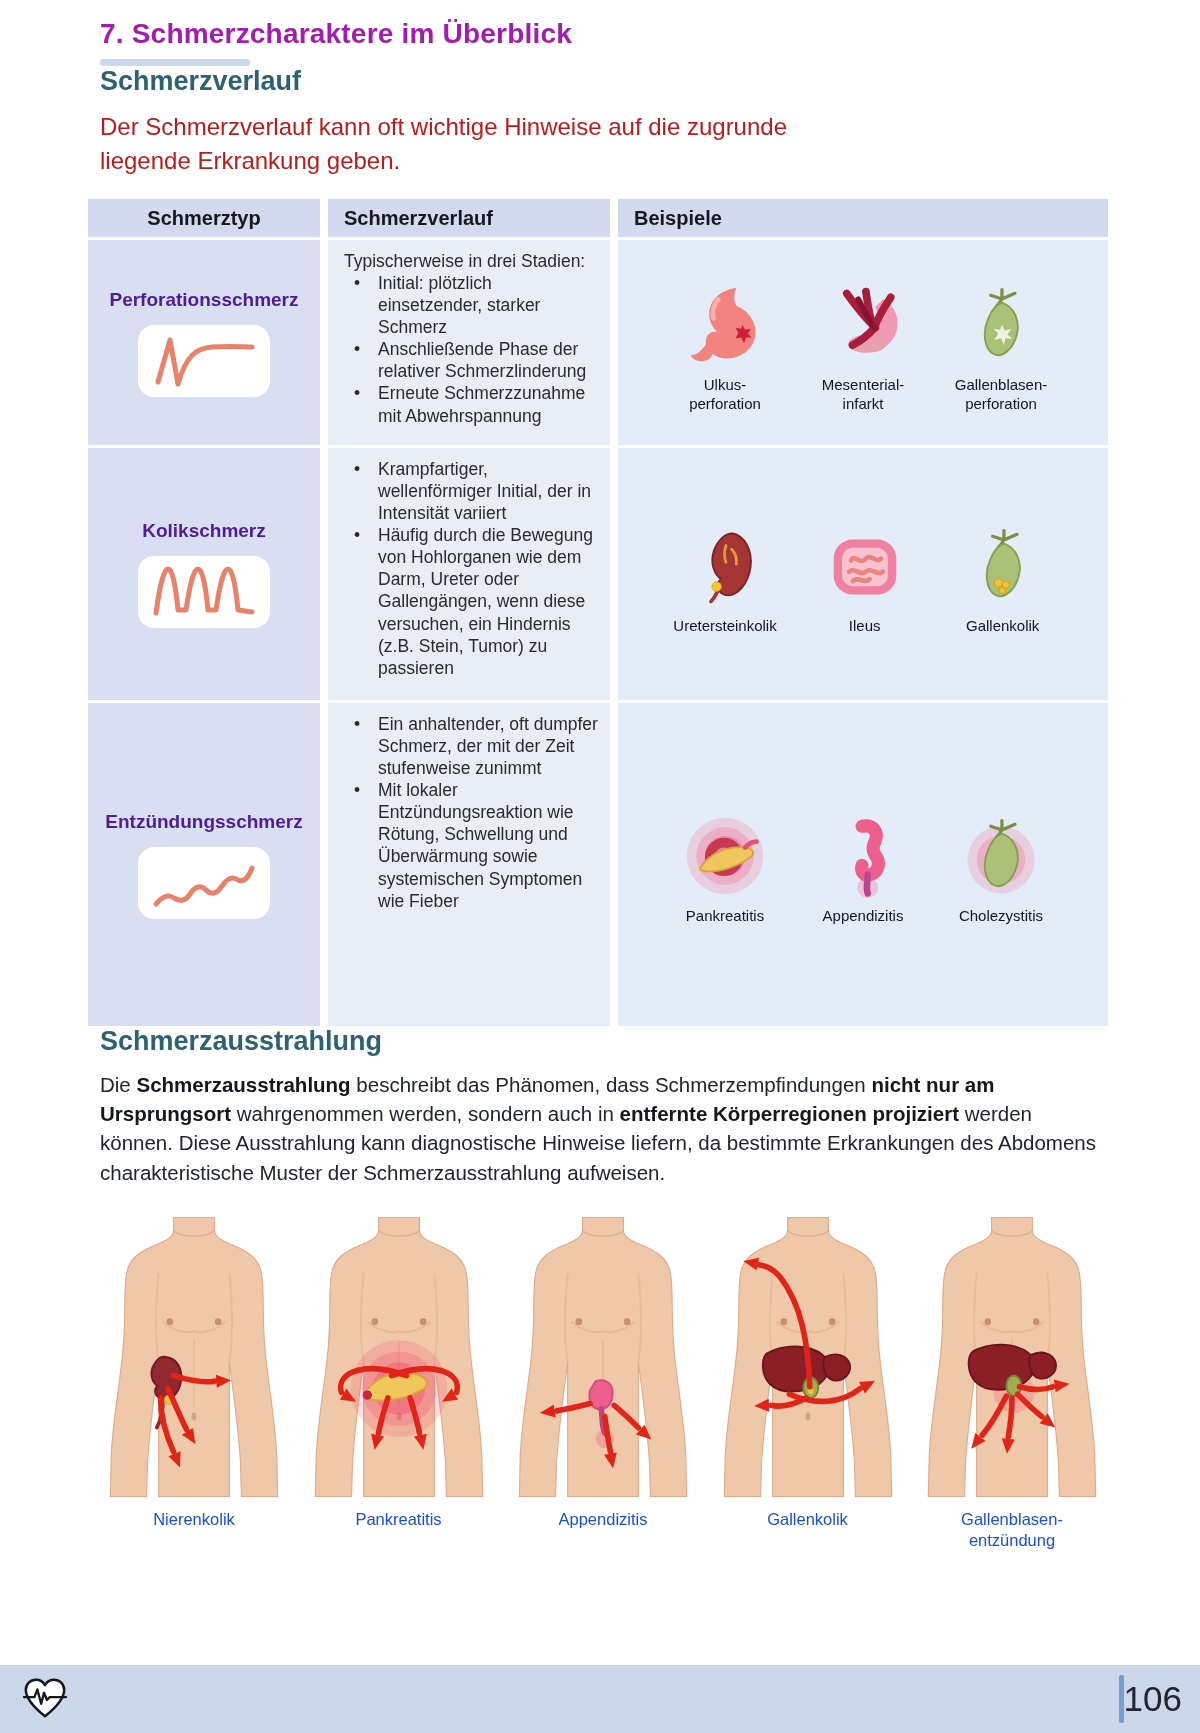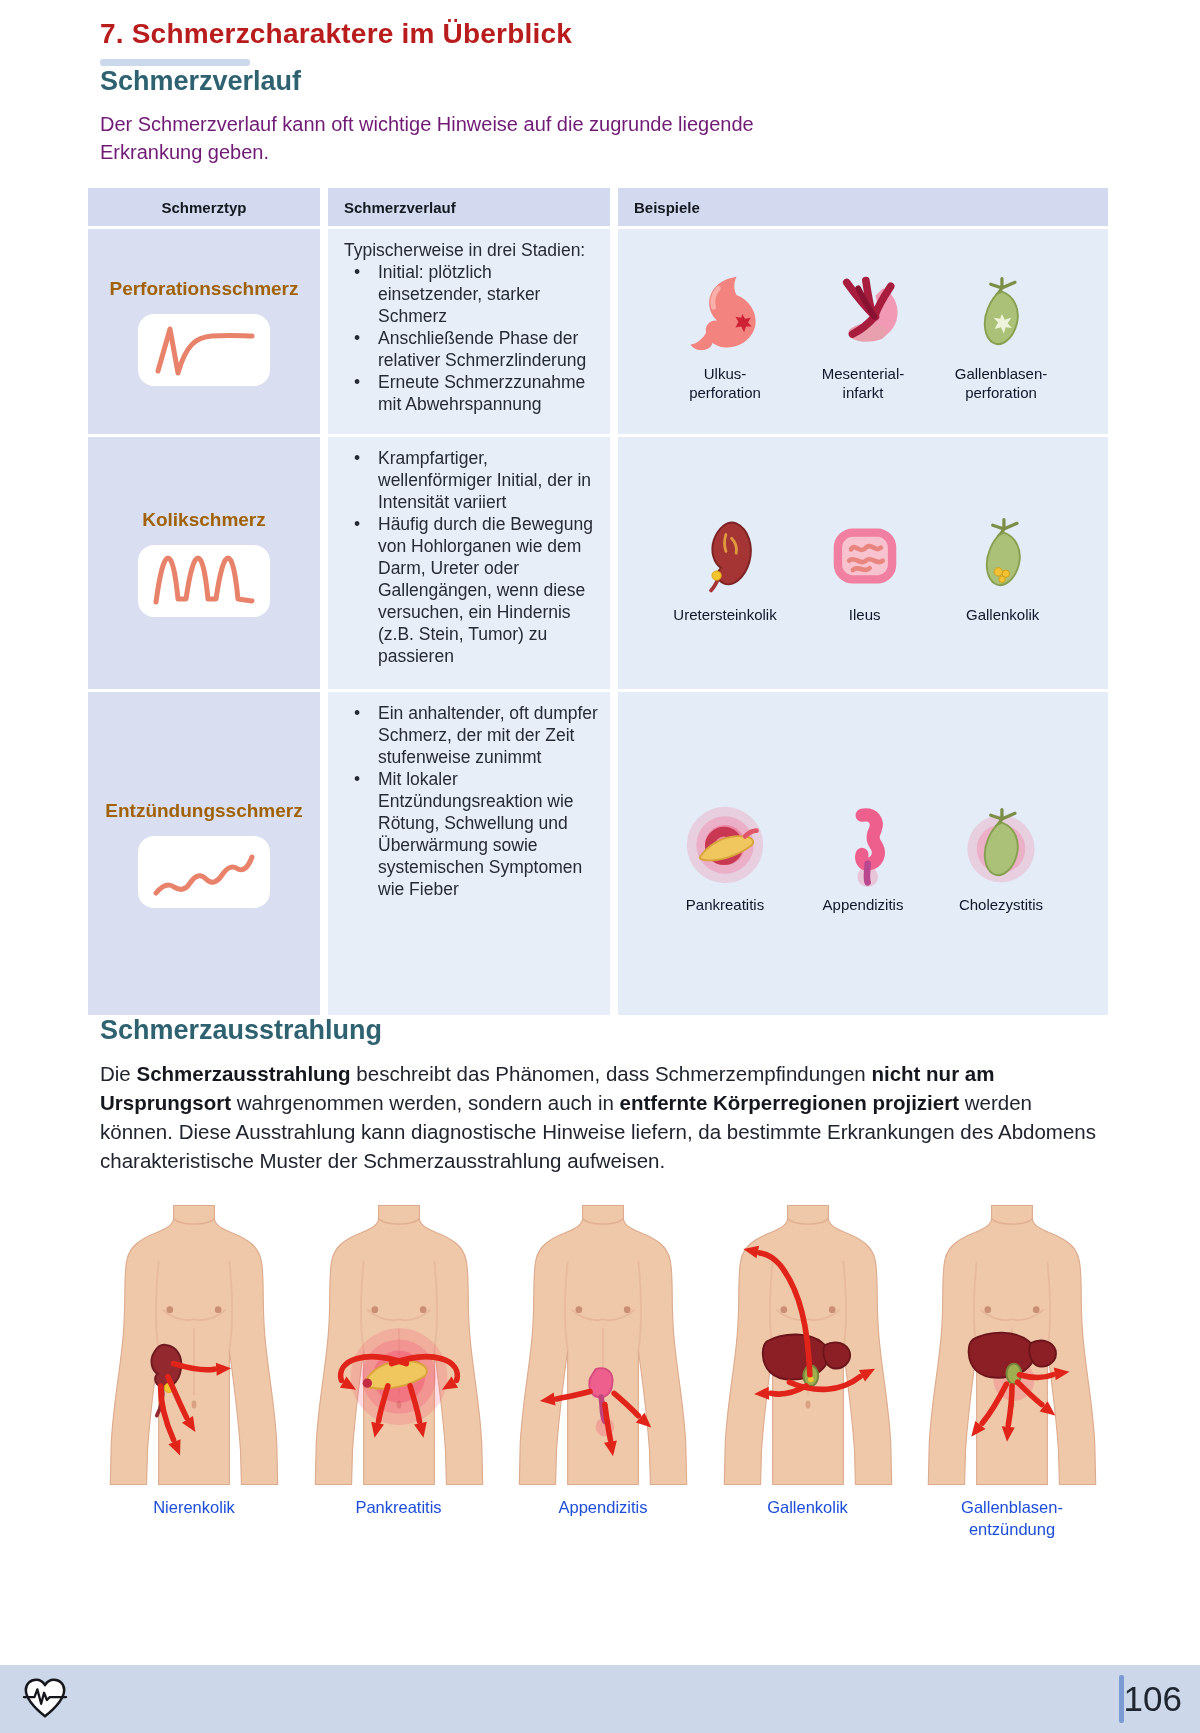--- a/index.html
+++ b/index.html
@@ -1,38 +1,38 @@
 <!DOCTYPE html>
 <html><head>
 <meta charset="utf-8">
 <style>
   html,body{margin:0;padding:0;background:#ffffff;}
   body{width:1200px;height:1733px;position:relative;overflow:hidden;
        font-family:"Liberation Sans", sans-serif;color:#1e232d;}
   .content{padding:0 90px 0 100px;}
-  h1{font-size:28px;font-weight:bold;color:#b91c1c;margin:18px 0 0 0;letter-spacing:.2px;}
+  h1{font-size:28px;font-weight:bold;color:#a21caf;margin:18px 0 0 0;letter-spacing:.2px;}
   .title-underline{width:150px;height:7px;background:#ccd8eb;border-radius:3px;margin-top:9px;}
   h2.section-heading{font-size:27px;font-weight:bold;color:#2e6270;margin:0;}
   .mt-verlauf{margin-top:50px;}
   .mt-ausstrahlung{margin-top:46px;}
-  p.intro{font-size:20px;line-height:1.4;margin:13px 0 0 0;max-width:690px;color:#701a75;}
+  p.intro{font-size:24px;line-height:1.4;margin:13px 0 0 0;max-width:690px;color:#b91c1c;}
   p.para{font-size:20.5px;line-height:1.42;margin:13px 0 0 0;max-width:1010px;color:#20242e;}
   p.para b{font-weight:bold;color:#14171d;}
 
   
   .ptable{margin:22px 0 0 -12px;width:1020px;display:grid;
           grid-template-columns:232px 282px 490px;
           grid-template-rows:38px 205px 252px 323px;
           row-gap:3px;column-gap:8px;}
   .cell{box-sizing:border-box;overflow:hidden;}
-  .th{background:#d3d9ee;display:flex;align-items:center;font-weight:bold;font-size:15px;color:#14181f;}
+  .th{background:#d3d9ee;display:flex;align-items:center;font-weight:bold;font-size:20px;color:#14181f;}
   .th.c1{justify-content:center;}
   .th.c2,.th.c3{padding-left:16px;}
   .tcol1{background:#d9def1;display:flex;flex-direction:column;align-items:center;justify-content:center;}
-  .type-label{font-weight:bold;font-size:19px;color:#a16207;text-align:center;}
+  .type-label{font-weight:bold;font-size:19px;color:#4c1d95;text-align:center;}
   .curve-box{width:132px;height:72px;background:#ffffff;border-radius:16px;margin-top:14px;
              display:flex;align-items:center;justify-content:center;}
   .tcol2{background:#e8eef8;padding:10px 10px 16px 16px;font-size:17.5px;line-height:1.26;color:#262b33;}
   .tcol2 .lead{margin:0;}
   .tcol2 ul{margin:0;padding:0;list-style:none;}
   .tcol2 li{position:relative;padding-left:34px;}
   .tcol2 li::before{content:"\2022";position:absolute;left:10px;}
   .tcol3{background:#e3ecf7;display:flex;align-items:center;justify-content:center;gap:38px;padding:0 6px;}
   .example{display:flex;flex-direction:column;align-items:center;text-align:center;min-width:100px;}
   .icon-box{height:96px;display:flex;align-items:flex-end;justify-content:center;}

